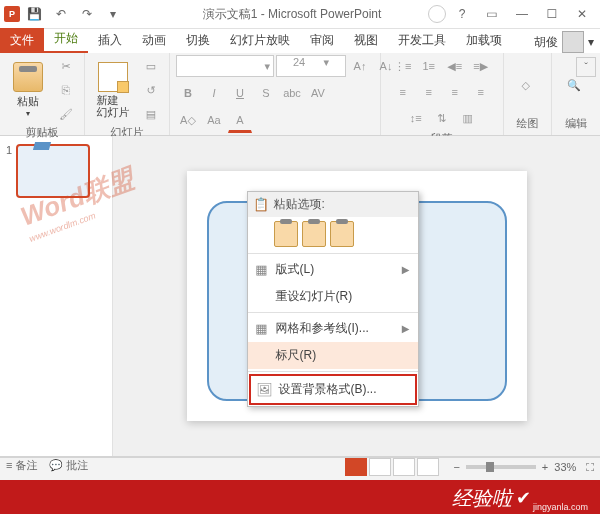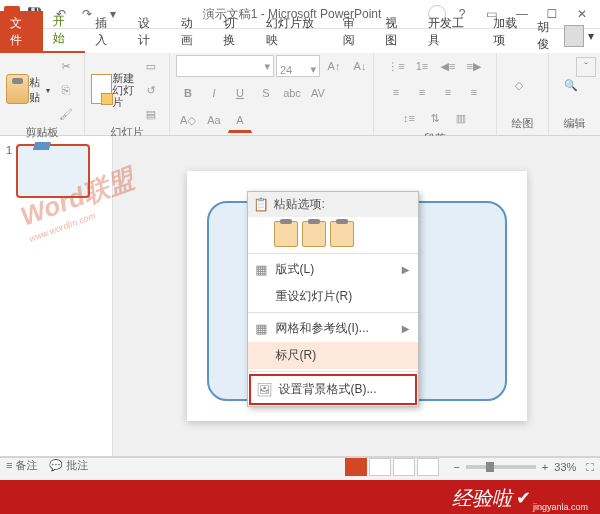--- a/index.html
+++ b/index.html
@@ -14,30 +14,30 @@
 .tabs{height:24px;background:#fff;display:flex;align-items:end;position:relative}
 .tab{padding:4px 10px;font-size:12px;color:#444;cursor:pointer}
 .tab.file{background:#d24726;color:#fff}
 .tab.active{color:#4d7c0f;border-bottom:2px solid #d24726}
 .user-area{margin-left:auto;display:flex;align-items:center;gap:4px;padding-right:6px;font-size:12px;color:#444}
 .avatar{width:20px;height:20px;background:#ddd;border:1px solid #aaa}
 .ribbon{height:82px;background:#f3f3f3;border-bottom:1px solid #d4d4d4;display:flex;position:relative}
 .ribbon-group{display:flex;flex-direction:column;border-right:1px solid #e1e1e1;padding:2px 6px}
 .rg-content{flex:1;display:flex;align-items:center;gap:4px}
 .rg-label{text-align:center;font-size:11px;color:#666;padding-bottom:2px}
-.big-btn{display:flex;flex-direction:row;align-items:center;justify-content:center;width:44px;height:60px;font-size:11px;color:#444}
+.big-btn{display:flex;flex-direction:column;align-items:center;justify-content:center;width:44px;height:60px;font-size:11px;color:#444}
 .big-icon{width:28px;height:28px;margin-bottom:2px}
 .paste-icon{background:linear-gradient(#f9d9a8,#e8b96a);border:1px solid #c89b4a;border-radius:3px;position:relative}
 .paste-icon:after{content:"";position:absolute;top:3px;left:5px;right:5px;height:6px;background:#888;border-radius:2px}
 .newslide-icon{background:#fff;border:1px solid #c89b4a;position:relative}
 .newslide-icon:before{content:"";position:absolute;bottom:-2px;right:-2px;width:10px;height:10px;background:#f9c96a;border:1px solid #c89b4a}
 .small-row{display:flex;gap:2px;margin-bottom:2px}
 .sm-btn{width:22px;height:20px;display:flex;align-items:center;justify-content:center;font-size:11px;color:#999;border:1px solid transparent}
 .font-sel{width:90px;height:20px;border:1px solid #ccc;background:#fff;font-size:11px;color:#999;padding:0 3px;display:flex;align-items:center;justify-content:space-between}
-.size-sel{width:36px;height:20px;border:1px solid #ccc;background:#fff;font-size:11px;color:#999;padding:0 3px;display:flex;align-items:flex-end;justify-content:space-between}
+.size-sel{width:36px;height:20px;border:1px solid #ccc;background:#fff;font-size:11px;color:#999;padding:0 16px;display:flex;align-items:flex-start;justify-content:space-between}
 .para-box{display:flex;flex-direction:column;gap:2px}
 .collapse{position:absolute;right:4px;top:4px;width:18px;height:18px;border:1px solid #ccc;display:flex;align-items:center;justify-content:center;color:#666;font-size:11px}
 .workspace{display:flex;height:320px;background:#fff;border-bottom:1px solid #d4d4d4}
 .thumbs{width:100px;background:#fff;border-right:1px solid #e1e1e1;padding:8px 6px}
 .thumb-wrap{display:flex;gap:4px}
 .thumb-num{font-size:11px;color:#666}
 .thumb{width:70px;height:50px;border:2px solid #d24726;background:#e8f0f8;border-radius:4px;position:relative}
 .thumb:before{content:"";position:absolute;top:-4px;left:16px;width:16px;height:8px;background:#5b93c7;transform:skewX(-15deg)}
 .canvas-area{flex:1;background:#f0f0f0;position:relative;display:flex;align-items:center;justify-content:center}
 .slide{width:340px;height:250px;background:#fff;box-shadow:0 2px 8px rgba(0,0,0,0.2);position:relative}
@@ -89,21 +89,20 @@
     <div class="win-btn">—</div>
     <div class="win-btn">☐</div>
     <div class="win-btn">✕</div>
   </div>
 </div>
 
 <div class="tabs">
   <div class="tab file">文件</div>
   <div class="tab active">开始</div>
   <div class="tab">插入</div>
-  <div class="tab">设计</div>
   <div class="tab">动画</div>
   <div class="tab">切换</div>
   <div class="tab">幻灯片放映</div>
   <div class="tab">审阅</div>
   <div class="tab">视图</div>
   <div class="tab">开发工具</div>
   <div class="tab">加载项</div>
   <div class="user-area">
     <span>胡俊</span>
     <div class="avatar"></div>

